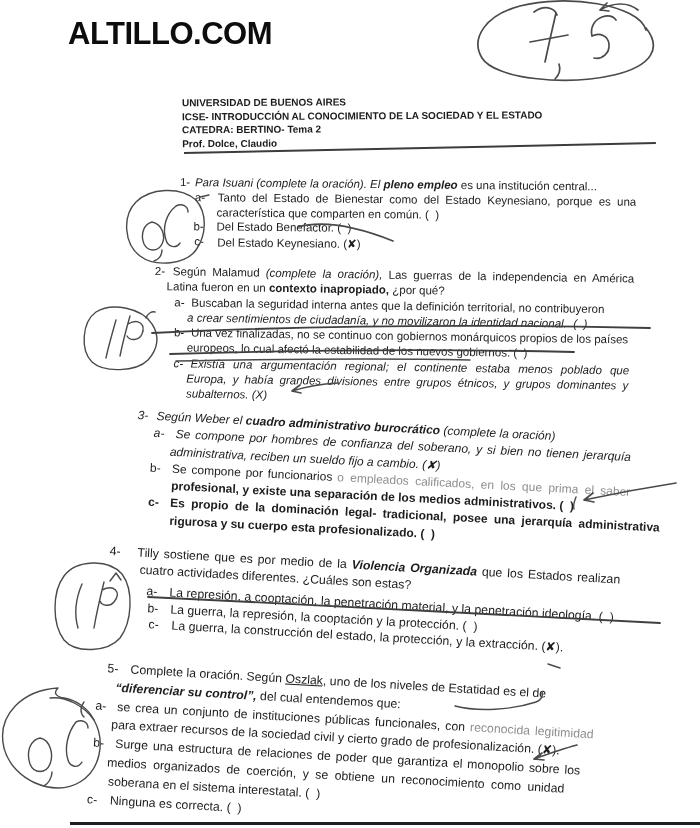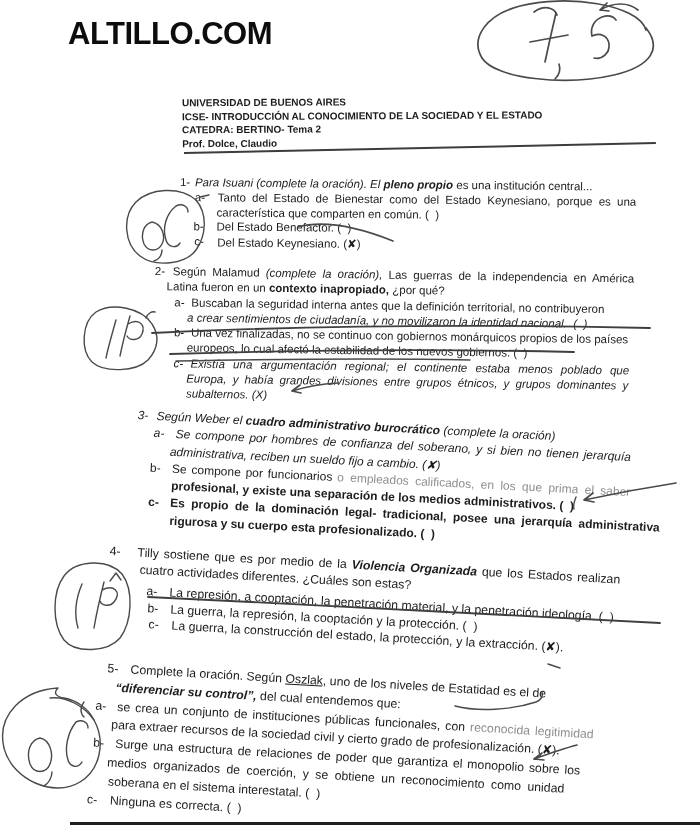--- a/index.html
+++ b/index.html
@@ -53,21 +53,21 @@
     <div>ICSE- INTRODUCCIÓN AL CONOCIMIENTO DE LA SOCIEDAD Y EL ESTADO</div>
     <div>CATEDRA: BERTINO- Tema 2</div>
     <div>Prof. Dolce, Claudio</div>
   </div>
 
   <div class="abs divider"></div>
 
   <div class="q" id="q1">
     <div class="ln" style="padding-left:15px;">
       <span class="tag" style="left:0;">1-</span>
-      <span class="it">Para Isuani (complete la oración). El </span><span class="bi">pleno propio</span><span> es una institución central...</span>
+      <span class="it">Para Isuani (complete la oración). El </span><span class="bi">pleno empleo</span><span> es una institución central...</span>
     </div>
     <div class="ln ws2" style="padding-left:38px;">
       <span class="tag" style="left:15px;">a-</span>
       <span>Tanto del Estado de Bienestar como del Estado Keynesiano, porque es una</span>
     </div>
     <div class="ln" style="padding-left:37px;">
       <span>característica que comparten en común. (&nbsp;&nbsp;)</span>
     </div>
     <div class="ln" style="padding-left:37px;">
       <span class="tag" style="left:14px;">b-</span>

